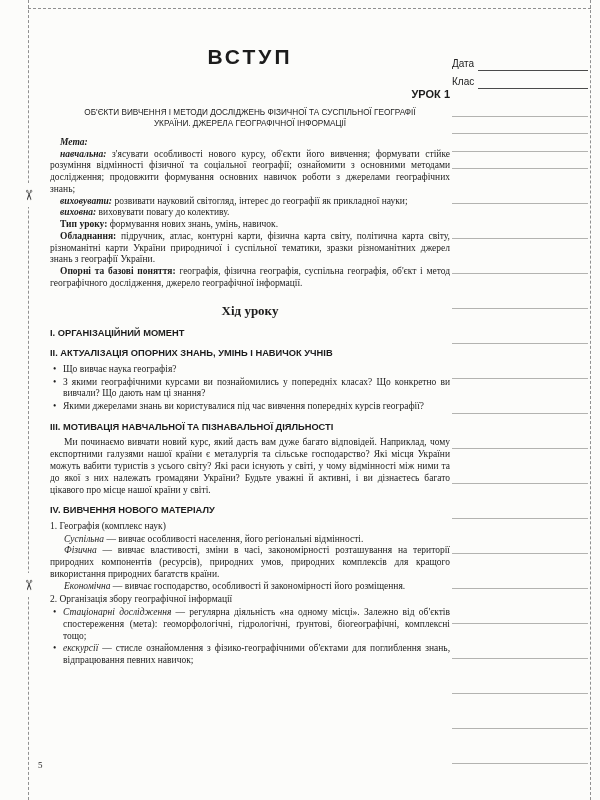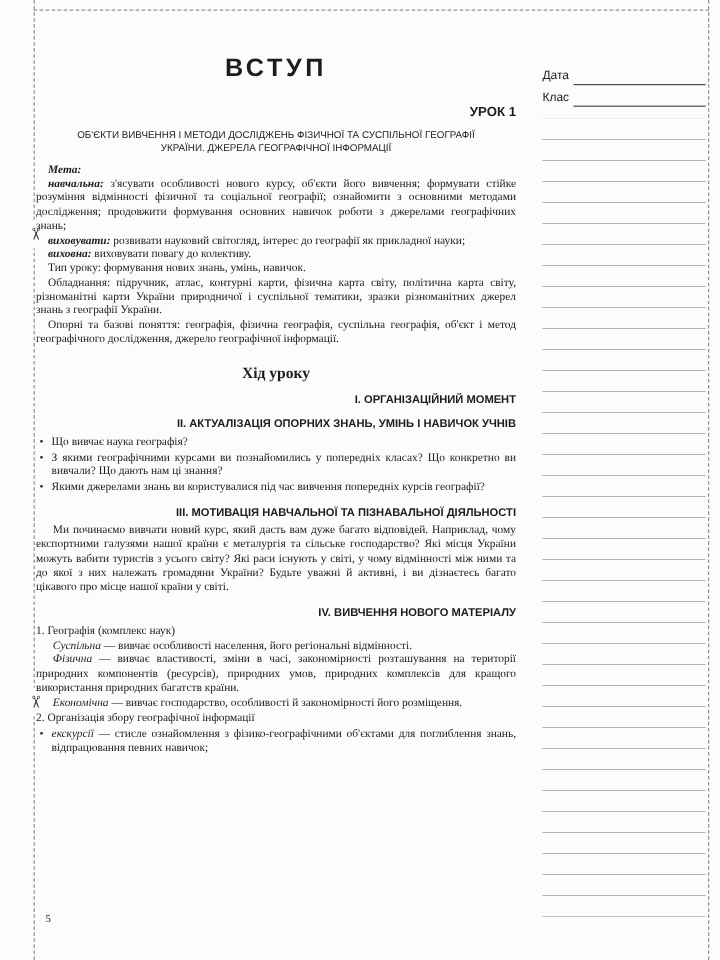--- a/index.html
+++ b/index.html
@@ -15,34 +15,34 @@
     font-size:14px;transform:rotate(90deg);background:#fcfcfa;line-height:14px;}
   .scissors.s1{top:188px;}
   .scissors.s2{top:578px;}
   
   .notes{position:absolute;left:452px;top:58px;width:136px;font-family:"Liberation Sans",sans-serif;}
   .notes-field{display:flex;font-size:10px;height:15px;margin-bottom:3px;color:#222;}
   .notes-field .fline{flex:1;border-bottom:1px solid #4a4a4a;margin-left:4px;height:12px;}
   .rules{position:absolute;left:452px;top:99px;width:136px;height:665px;
     background:repeating-linear-gradient(to bottom,transparent 0px,transparent 16.6px,#b3b3b0 16.6px,#b3b3b0 17.5px);}
   
-  .main{position:absolute;left:30px;top:44px;width:400px;font-size:9.5px;line-height:1.24;text-align:justify;}
+  .main{position:absolute;left:50px;top:44px;width:400px;font-size:9.5px;line-height:1.24;text-align:justify;}
   .doc-title{font-family:"Liberation Sans",sans-serif;font-weight:bold;font-size:21px;
     letter-spacing:3px;text-align:center;margin:0 0 18px;}
   .lesson-label{font-family:"Liberation Sans",sans-serif;font-weight:bold;font-size:11px;
     text-align:right;margin:0 0 5px;}
   .lesson-topic{font-family:"Liberation Sans",sans-serif;font-size:8.2px;line-height:1.35;
     text-align:center;margin:0 26px 8px;}
   .meta-label{font-weight:bold;font-style:italic;}
   .hang{margin:0;text-indent:10px;}
   .lbl-i{font-weight:bold;font-style:italic;}
-  .lbl-b{font-weight:normal;}
+  .lbl-b{font-weight:bold;}
   .flow-title{font-weight:bold;font-size:13px;text-align:center;margin:13px 0 9px;}
   .section-title{font-family:"Liberation Sans",sans-serif;font-weight:bold;font-size:9.3px;
-    text-align:right;margin:9px 0 4px;}
+    text-align:left;margin:9px 0 4px;}
   .bullet{position:relative;margin:0 0 1px;padding-left:13px;}
   .bullet::before{content:"\2022";position:absolute;left:3px;top:0;}
   .para{margin:0;text-indent:14px;}
   .item-title{margin:2px 0 1px;font-weight:normal;text-align:left;}
   .term{font-style:italic;}
   .page-num{position:absolute;left:38px;bottom:30px;font-size:9px;}
 </style>
 </head>
 <body>
 
@@ -95,19 +95,20 @@
     <p class="para">Ми починаємо вивчати новий курс, який дасть вам дуже багато відповідей. Наприклад, чому експортними галузями нашої країни є металургія та сільське господарство? Які місця України можуть вабити туристів з усього світу? Які раси існують у світі, у чому відмінності між ними та до якої з них належать громадяни України? Будьте уважні й активні, і ви дізнаєтесь багато цікавого про місце нашої країни у світі.</p>
 
     <div class="section-title">IV. ВИВЧЕННЯ НОВОГО МАТЕРІАЛУ</div>
 
     <p class="item-title"><span>1.</span> <span>Географія (комплекс наук)</span></p>
     <p class="para"><span class="term">Суспільна</span> <span>— вивчає особливості населення, його регіональні відмінності.</span></p>
     <p class="para"><span class="term">Фізична</span> <span>— вивчає властивості, зміни в часі, закономірності розташування на території природних компонентів (ресурсів), природних умов, природних комплексів для кращого використання природних багатств країни.</span></p>
     <p class="para"><span class="term">Економічна</span> <span>— вивчає господарство, особливості й закономірності його розміщення.</span></p>
 
     <p class="item-title"><span>2.</span> <span>Організація збору географічної інформації</span></p>
+    <p class="bullet"><span class="term">Стаціонарні дослідження</span> <span>— регулярна діяльність «на одному місці». Залежно від об'єктів спостереження (мета): геоморфологічні, гідрологічні, ґрунтові, біогеографічні, комплексні тощо;</span></p>
     <p class="bullet"><span class="term">екскурсії</span> <span>— стисле ознайомлення з фізико-географічними об'єктами для поглиблення знань, відпрацювання певних навичок;</span></p>
 
   </div>
 
   <div class="page-num">5</div>
 
 </div>
 
 </body></html>

